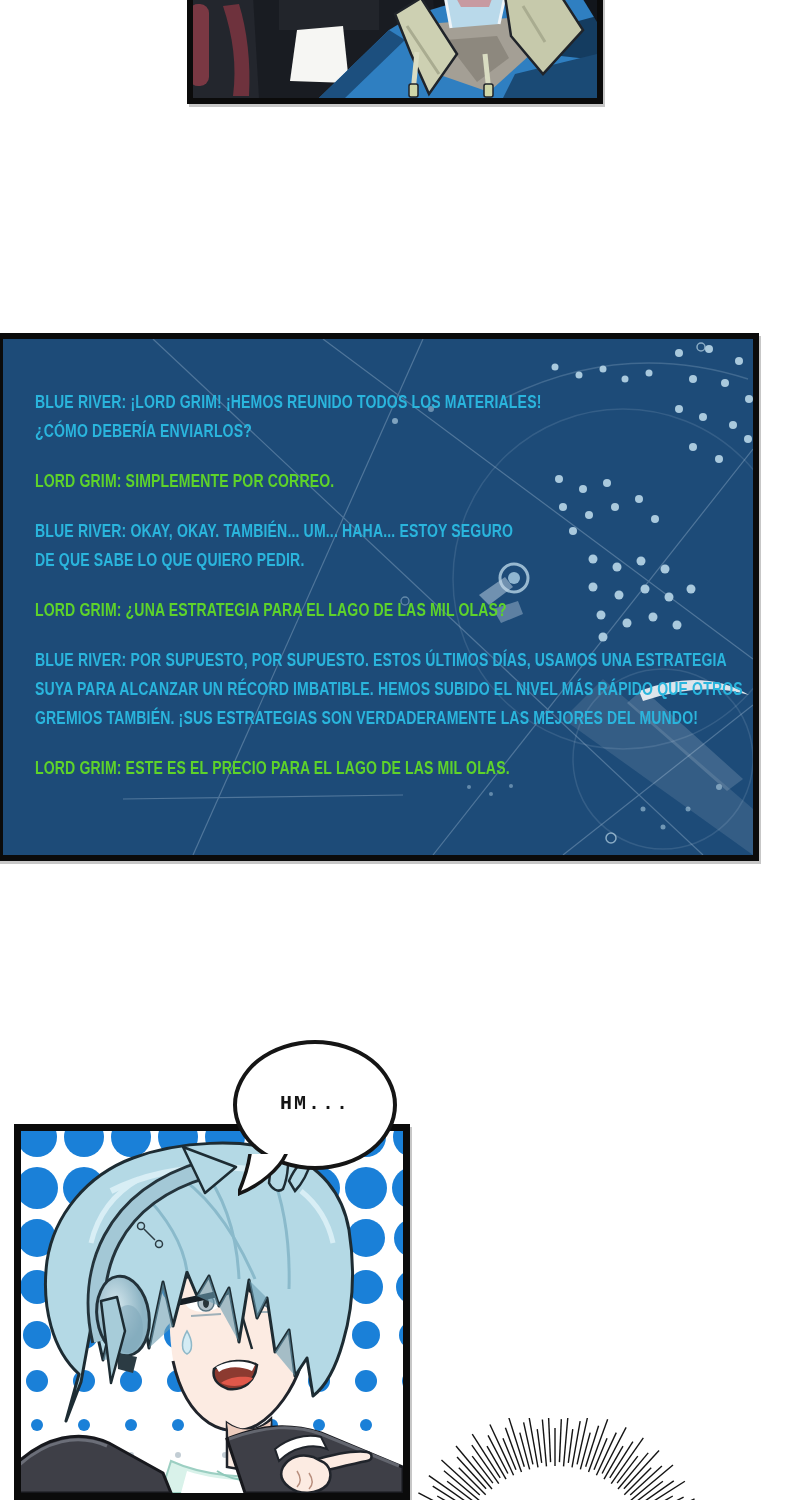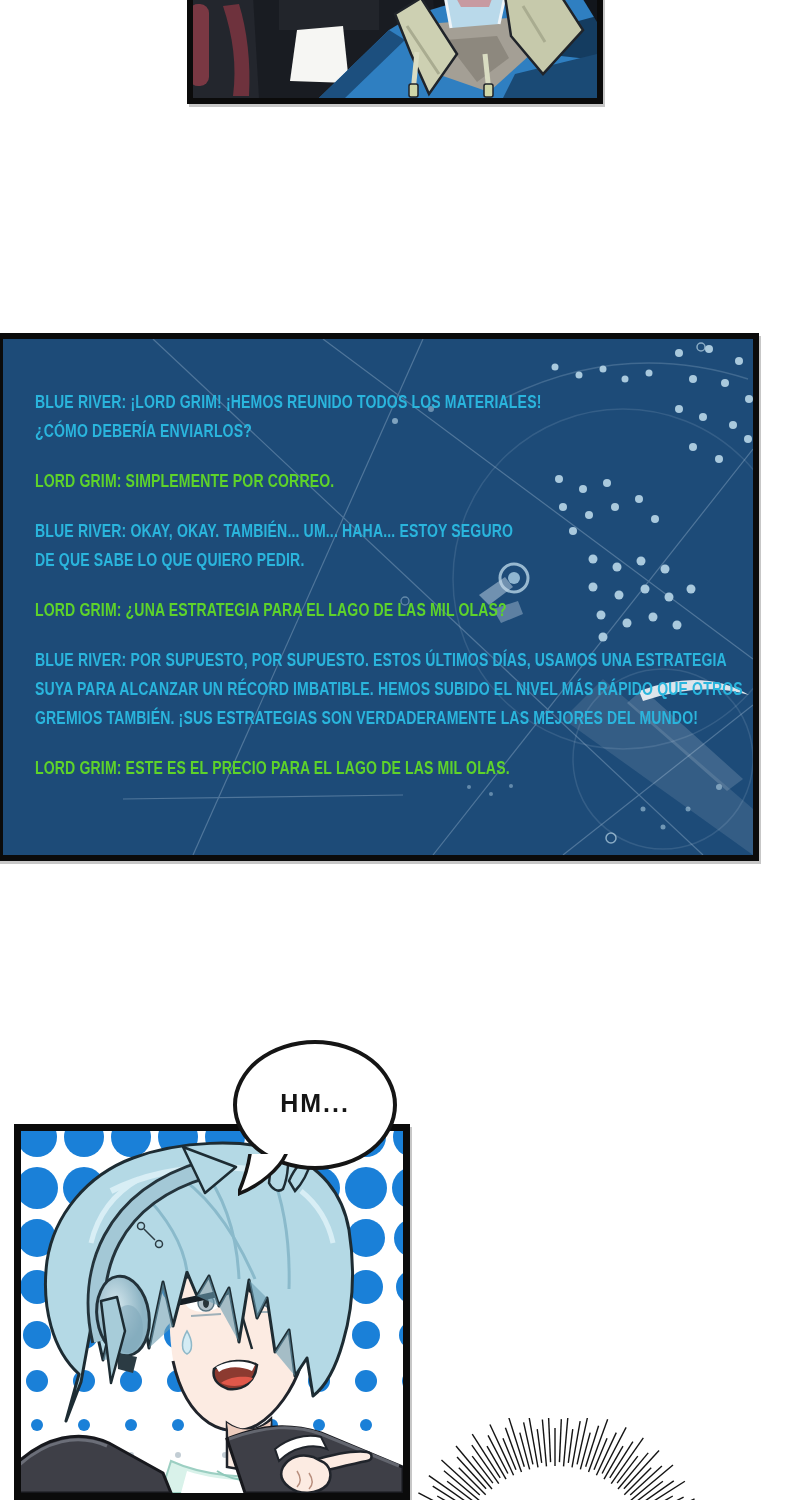--- a/index.html
+++ b/index.html
@@ -12,21 +12,21 @@
   .chat-decor{position:absolute;left:0;top:0;}
   .chat-text{position:absolute;left:32px;top:49px;width:712px;}
   .msg{font-weight:bold;font-size:18px;line-height:29px;letter-spacing:0.2px;
        transform:scaleX(0.78);transform-origin:0 0;white-space:nowrap;margin:0 0 21px 0;}
   .msg.cyan{color:var(--chat_cyan,#2ab5dd);}
   .msg.green{color:var(--chat_green,#5ed32a);}
   .bottom-panel{left:14px;top:1124px;width:396px;height:376px;border-width:7px;background:#fff;}
   .bubble{position:absolute;left:233px;top:1040px;width:156px;height:122px;background:#fff;
           border:4px solid var(--ink,#151515);border-radius:50%;z-index:5;
           display:flex;align-items:center;justify-content:center;}
-  .bubble-text{font-family:Liberation Sans, sans-serif;font-weight:bold;font-size:25px;
+  .bubble-text{font-family:Liberation Mono, monospace;font-weight:bold;font-size:20px;
                letter-spacing:2px;color:var(--ink,#151515);padding-bottom:4px;}
   .bubble-tail{position:absolute;left:238px;top:1154px;z-index:6;}
   .burst{position:absolute;left:330px;top:1418px;z-index:4;}
 </style>
 </head>
 <body>
 
 <div class="page">
 
   <div class="panel top-panel">

